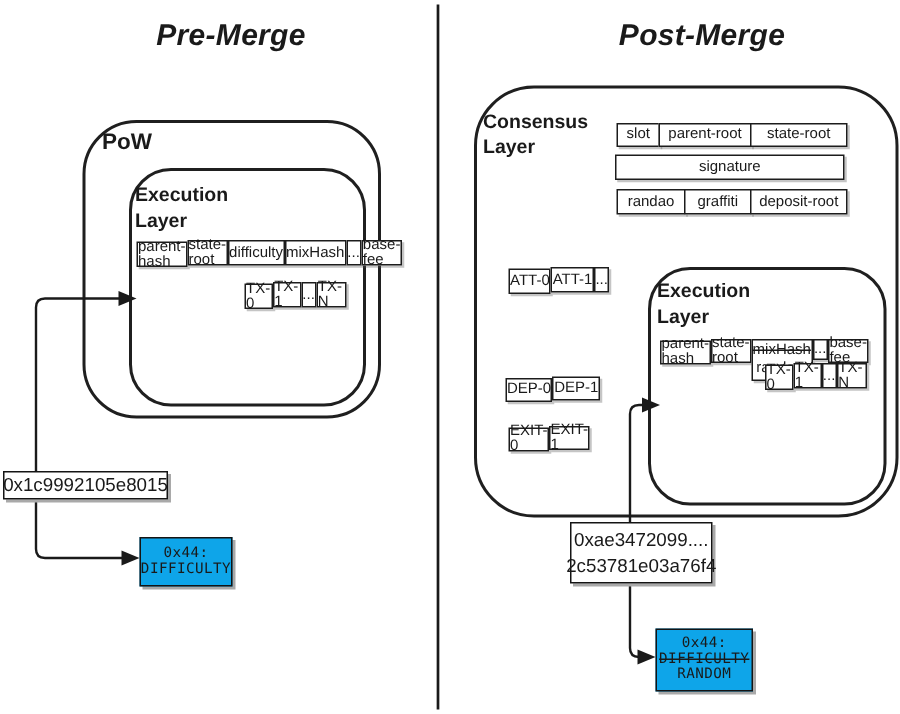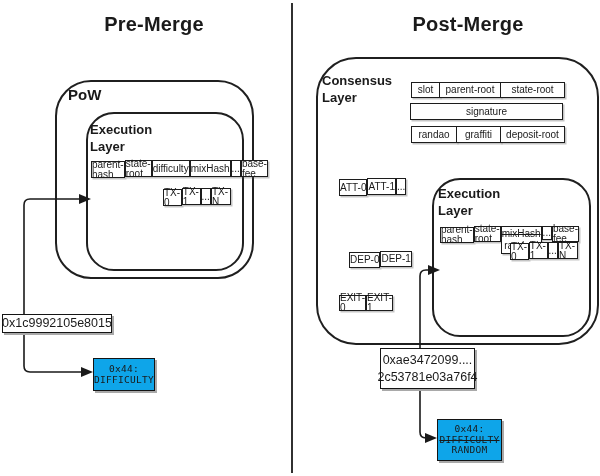--- a/index.html
+++ b/index.html
@@ -1,20 +1,20 @@
 <!DOCTYPE html>
 <html><head>
 <meta charset="utf-8">
 <style>
   html,body{margin:0;padding:0;background:#ffffff;}
   #stage{
     position:relative;width:600px;height:476px;background:#ffffff;
     font-family:"Liberation Sans",sans-serif;color:#1a1a1a;overflow:hidden;
   }
-  .abs{position:absolute;}
+  .abs{position:absolute;font-style:italic;}
   .title{font-weight:bold;font-size:20px;text-align:center;letter-spacing:.2px;}
   .container{position:absolute;border:2px solid #1f1f1f;background:transparent;z-index:0;}
   .grouplabel{position:absolute;font-weight:bold;z-index:2;}
   .centered{text-align:left;}
   svg.lines{position:absolute;left:0;top:0;z-index:1;pointer-events:none;}
   .stack{position:absolute;display:flex;flex-direction:row;z-index:2;}
   .cell{
     border:1.4px solid #1c1c1c;background:#fff;margin-top:-1px;
     display:flex;align-items:center;justify-content:center;
     font-size:10px;line-height:1;box-shadow:1.5px 1.5px 0 rgba(90,90,90,.35);
@@ -118,26 +118,26 @@
   <div class="row" style="left:410px;top:103px;">
     <div class="cell h15" style="width:151px;">signature</div>
   </div>
 
   <div class="stack" style="left:339px;top:179px;width:69px;">
     <div class="cell h15">ATT-0</div>
     <div class="cell h15">ATT-1</div>
     <div class="cell h15">...</div>
   </div>
 
-  <div class="stack" style="left:349px;top:252px;width:69px;">
+  <div class="stack" style="left:337px;top:252px;width:69px;">
     <div class="cell h14">DEP-0</div>
     <div class="cell h14">DEP-1</div>
   </div>
 
-  <div class="stack" style="left:339px;top:295px;width:45px;align-items:flex-end;">
+  <div class="stack" style="left:339px;top:285px;width:45px;">
     <div class="cell h14">EXIT-0</div>
     <div class="cell h14">EXIT-1</div>
   </div>
 
   <div class="container" style="left:432px;top:178px;width:155px;height:155px;border-radius:28px;background:#fff;"></div>
   <div class="grouplabel centered" style="left:438px;top:186px;width:80px;font-size:13px;line-height:1.3;">
     <div>Execution</div>
     <div>Layer</div>
   </div>
 

